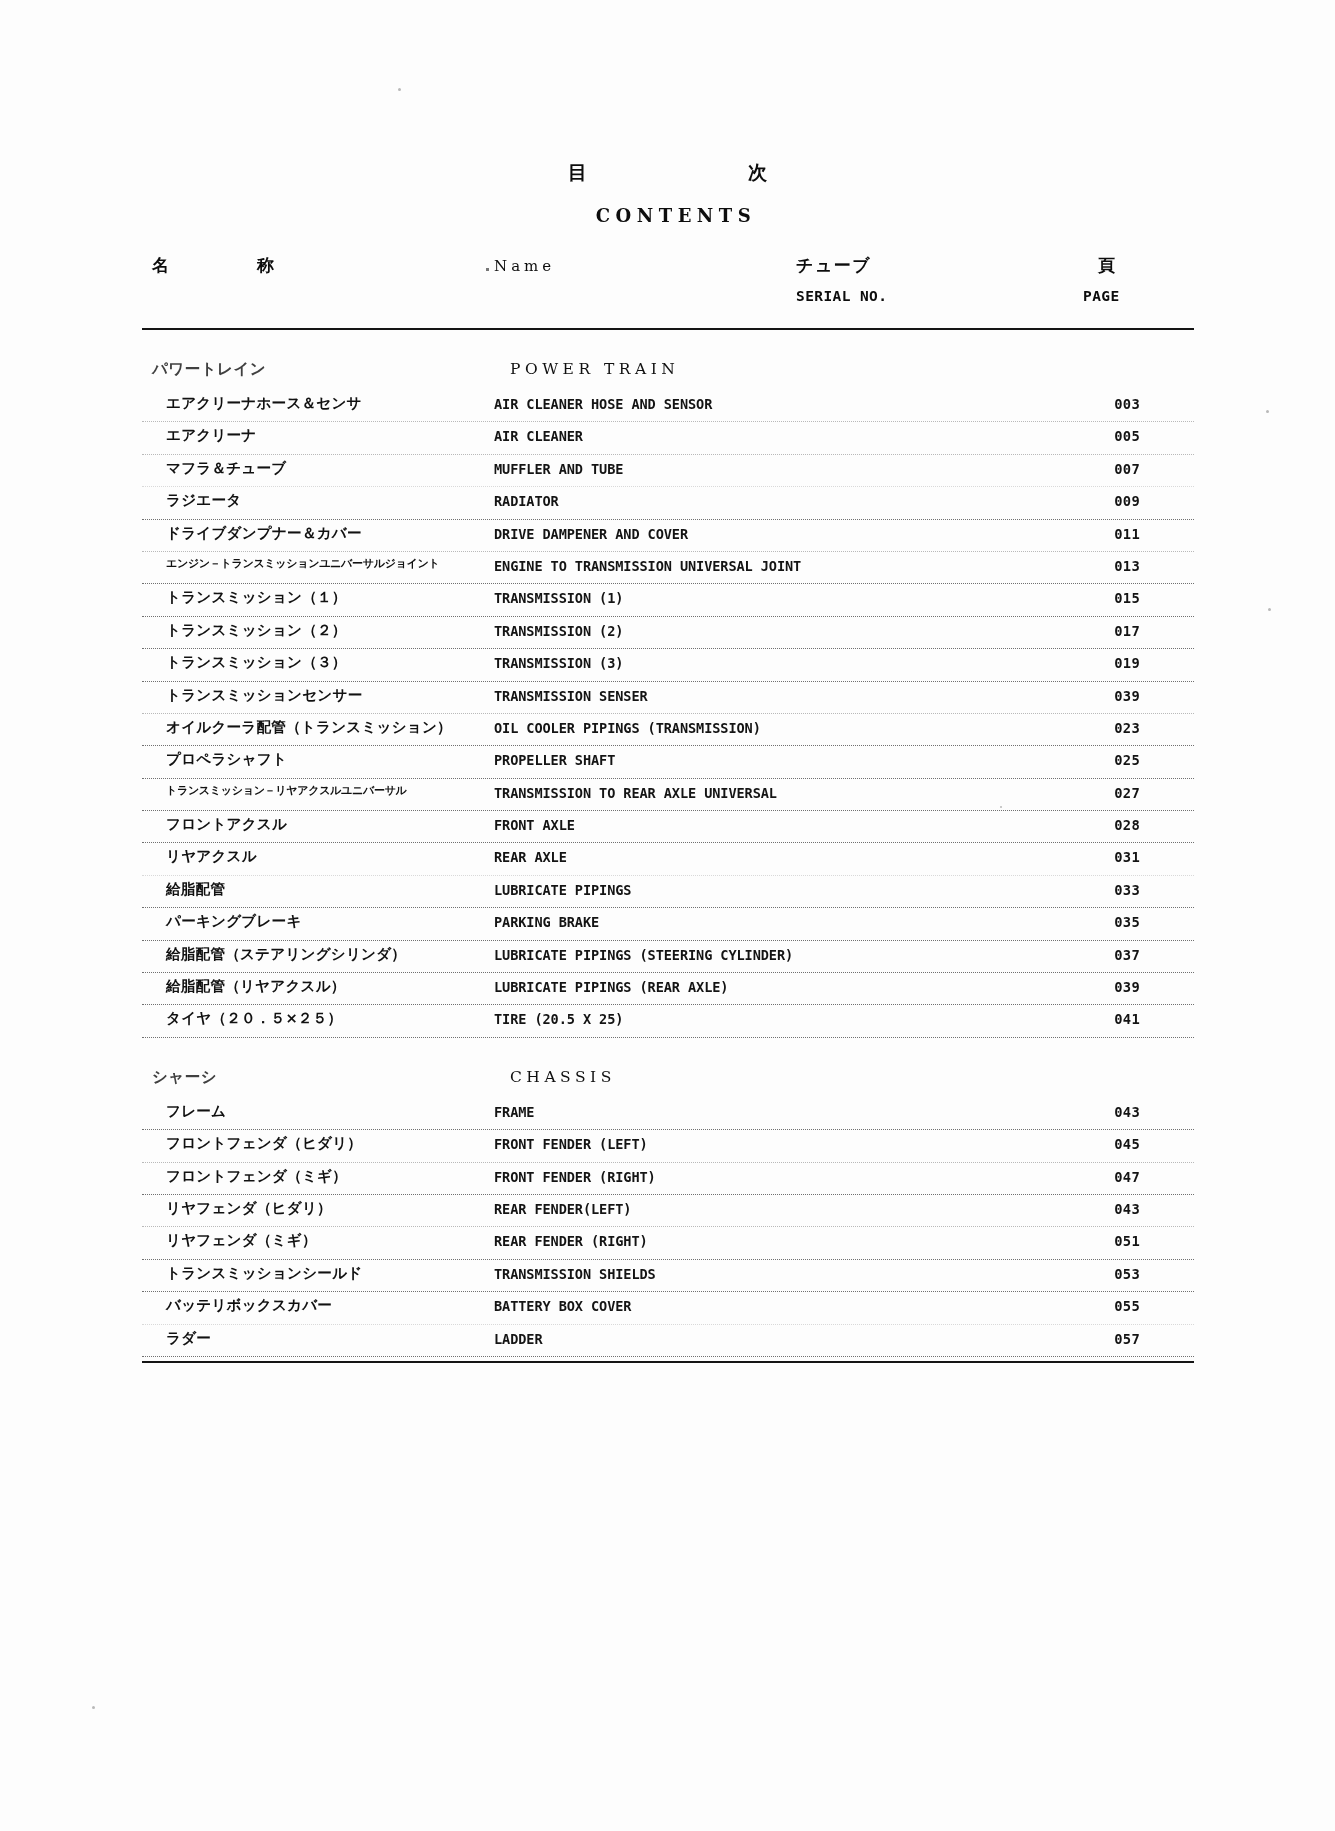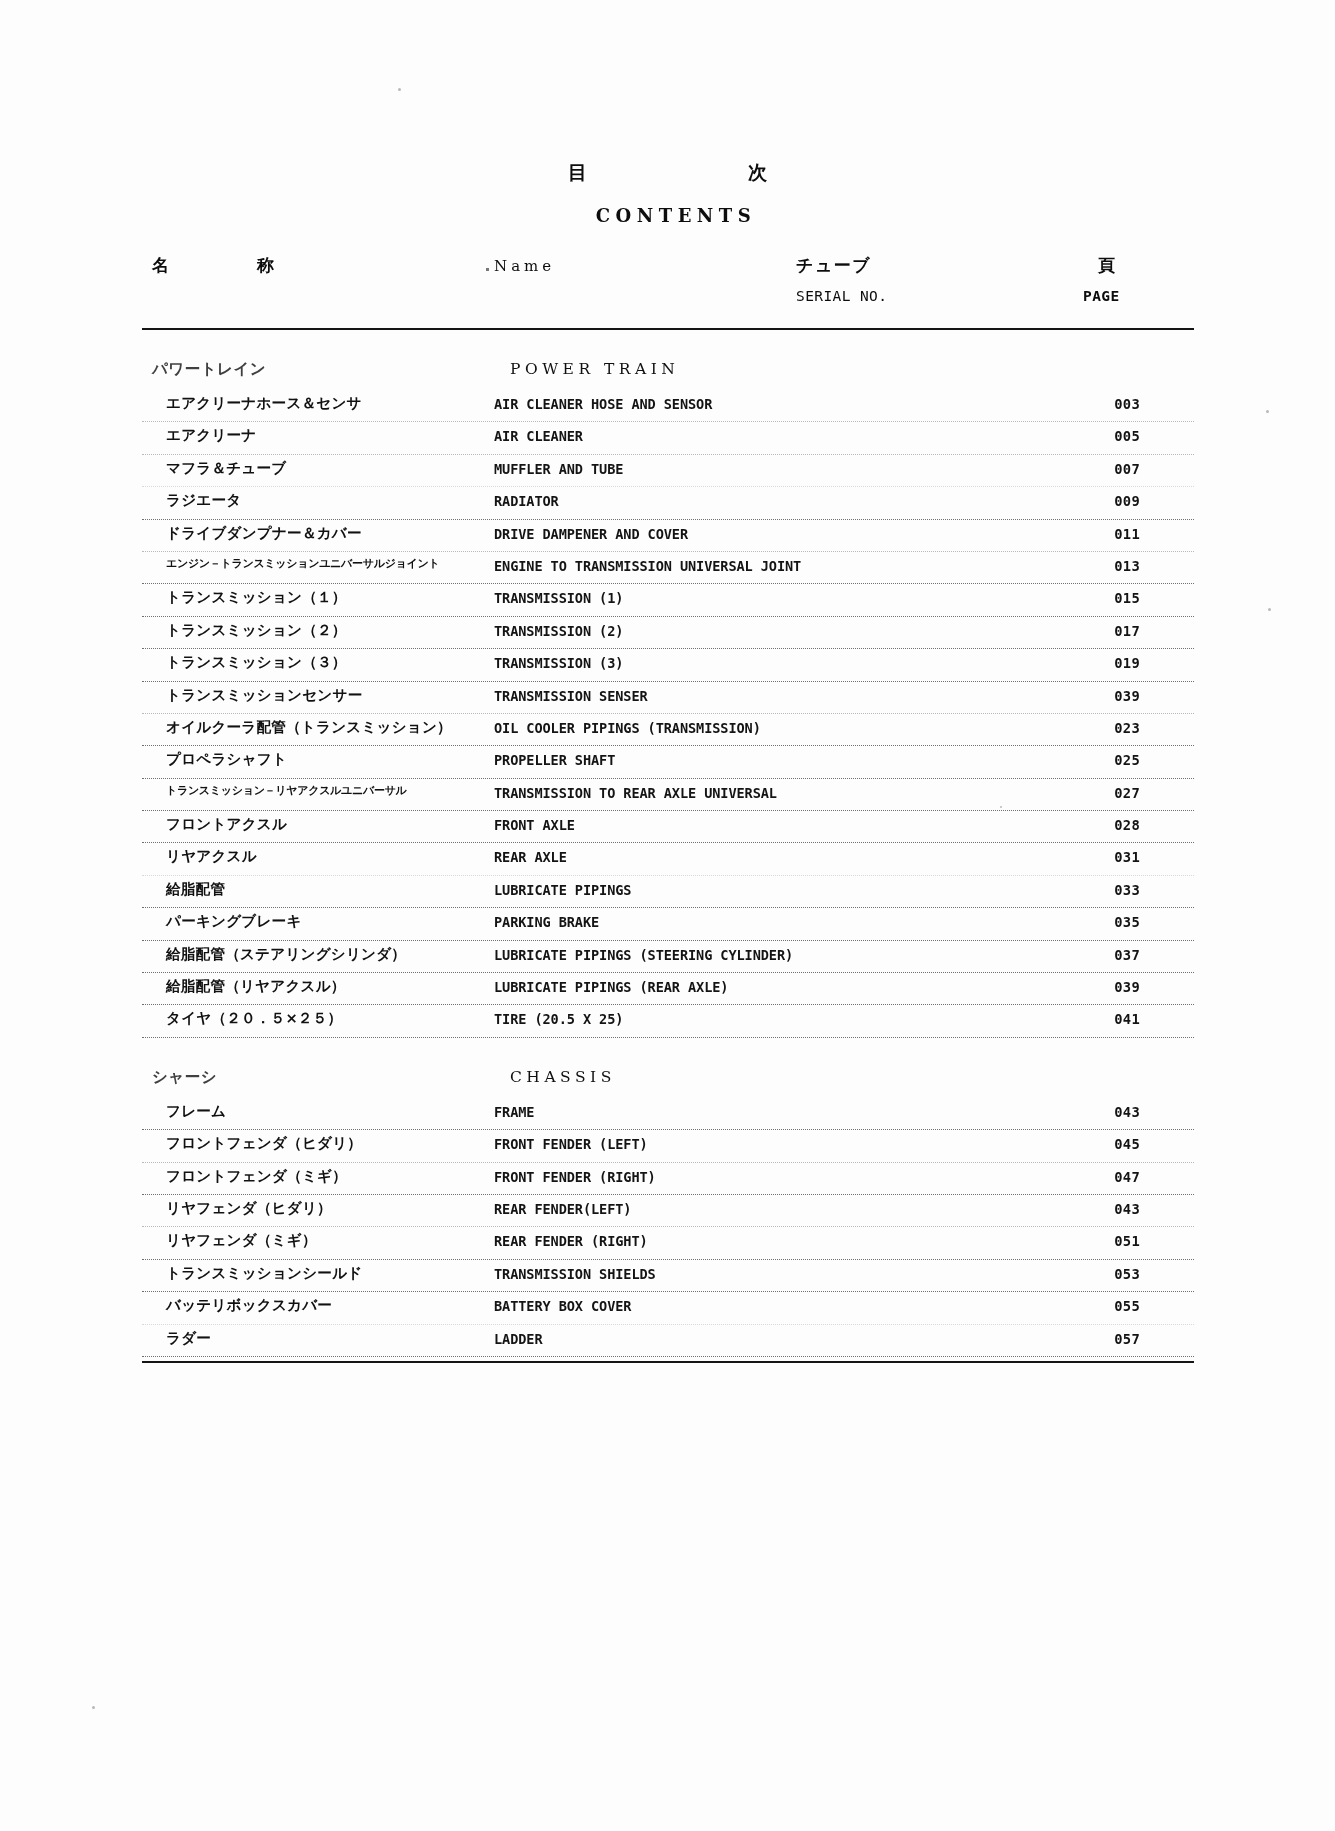--- a/index.html
+++ b/index.html
@@ -99,21 +99,21 @@
     font-weight: 700;
     letter-spacing: 1.5px;
     color: #0d0d0d;
   }
   .hdr-en-serial {
     position: absolute;
     left: 654px;
     top: 40px;
     font-family: "DejaVu Sans Mono", monospace;
     font-size: 14.5px;
-    font-weight: 400;
+    font-weight: 700;
     letter-spacing: 0.4px;
     color: #0d0d0d;
   }
   .hdr-jp-page {
     position: absolute;
     left: 956px;
     top: 6px;
     font-family: "DejaVu Sans", sans-serif;
     font-size: 17px;
     font-weight: 700;

